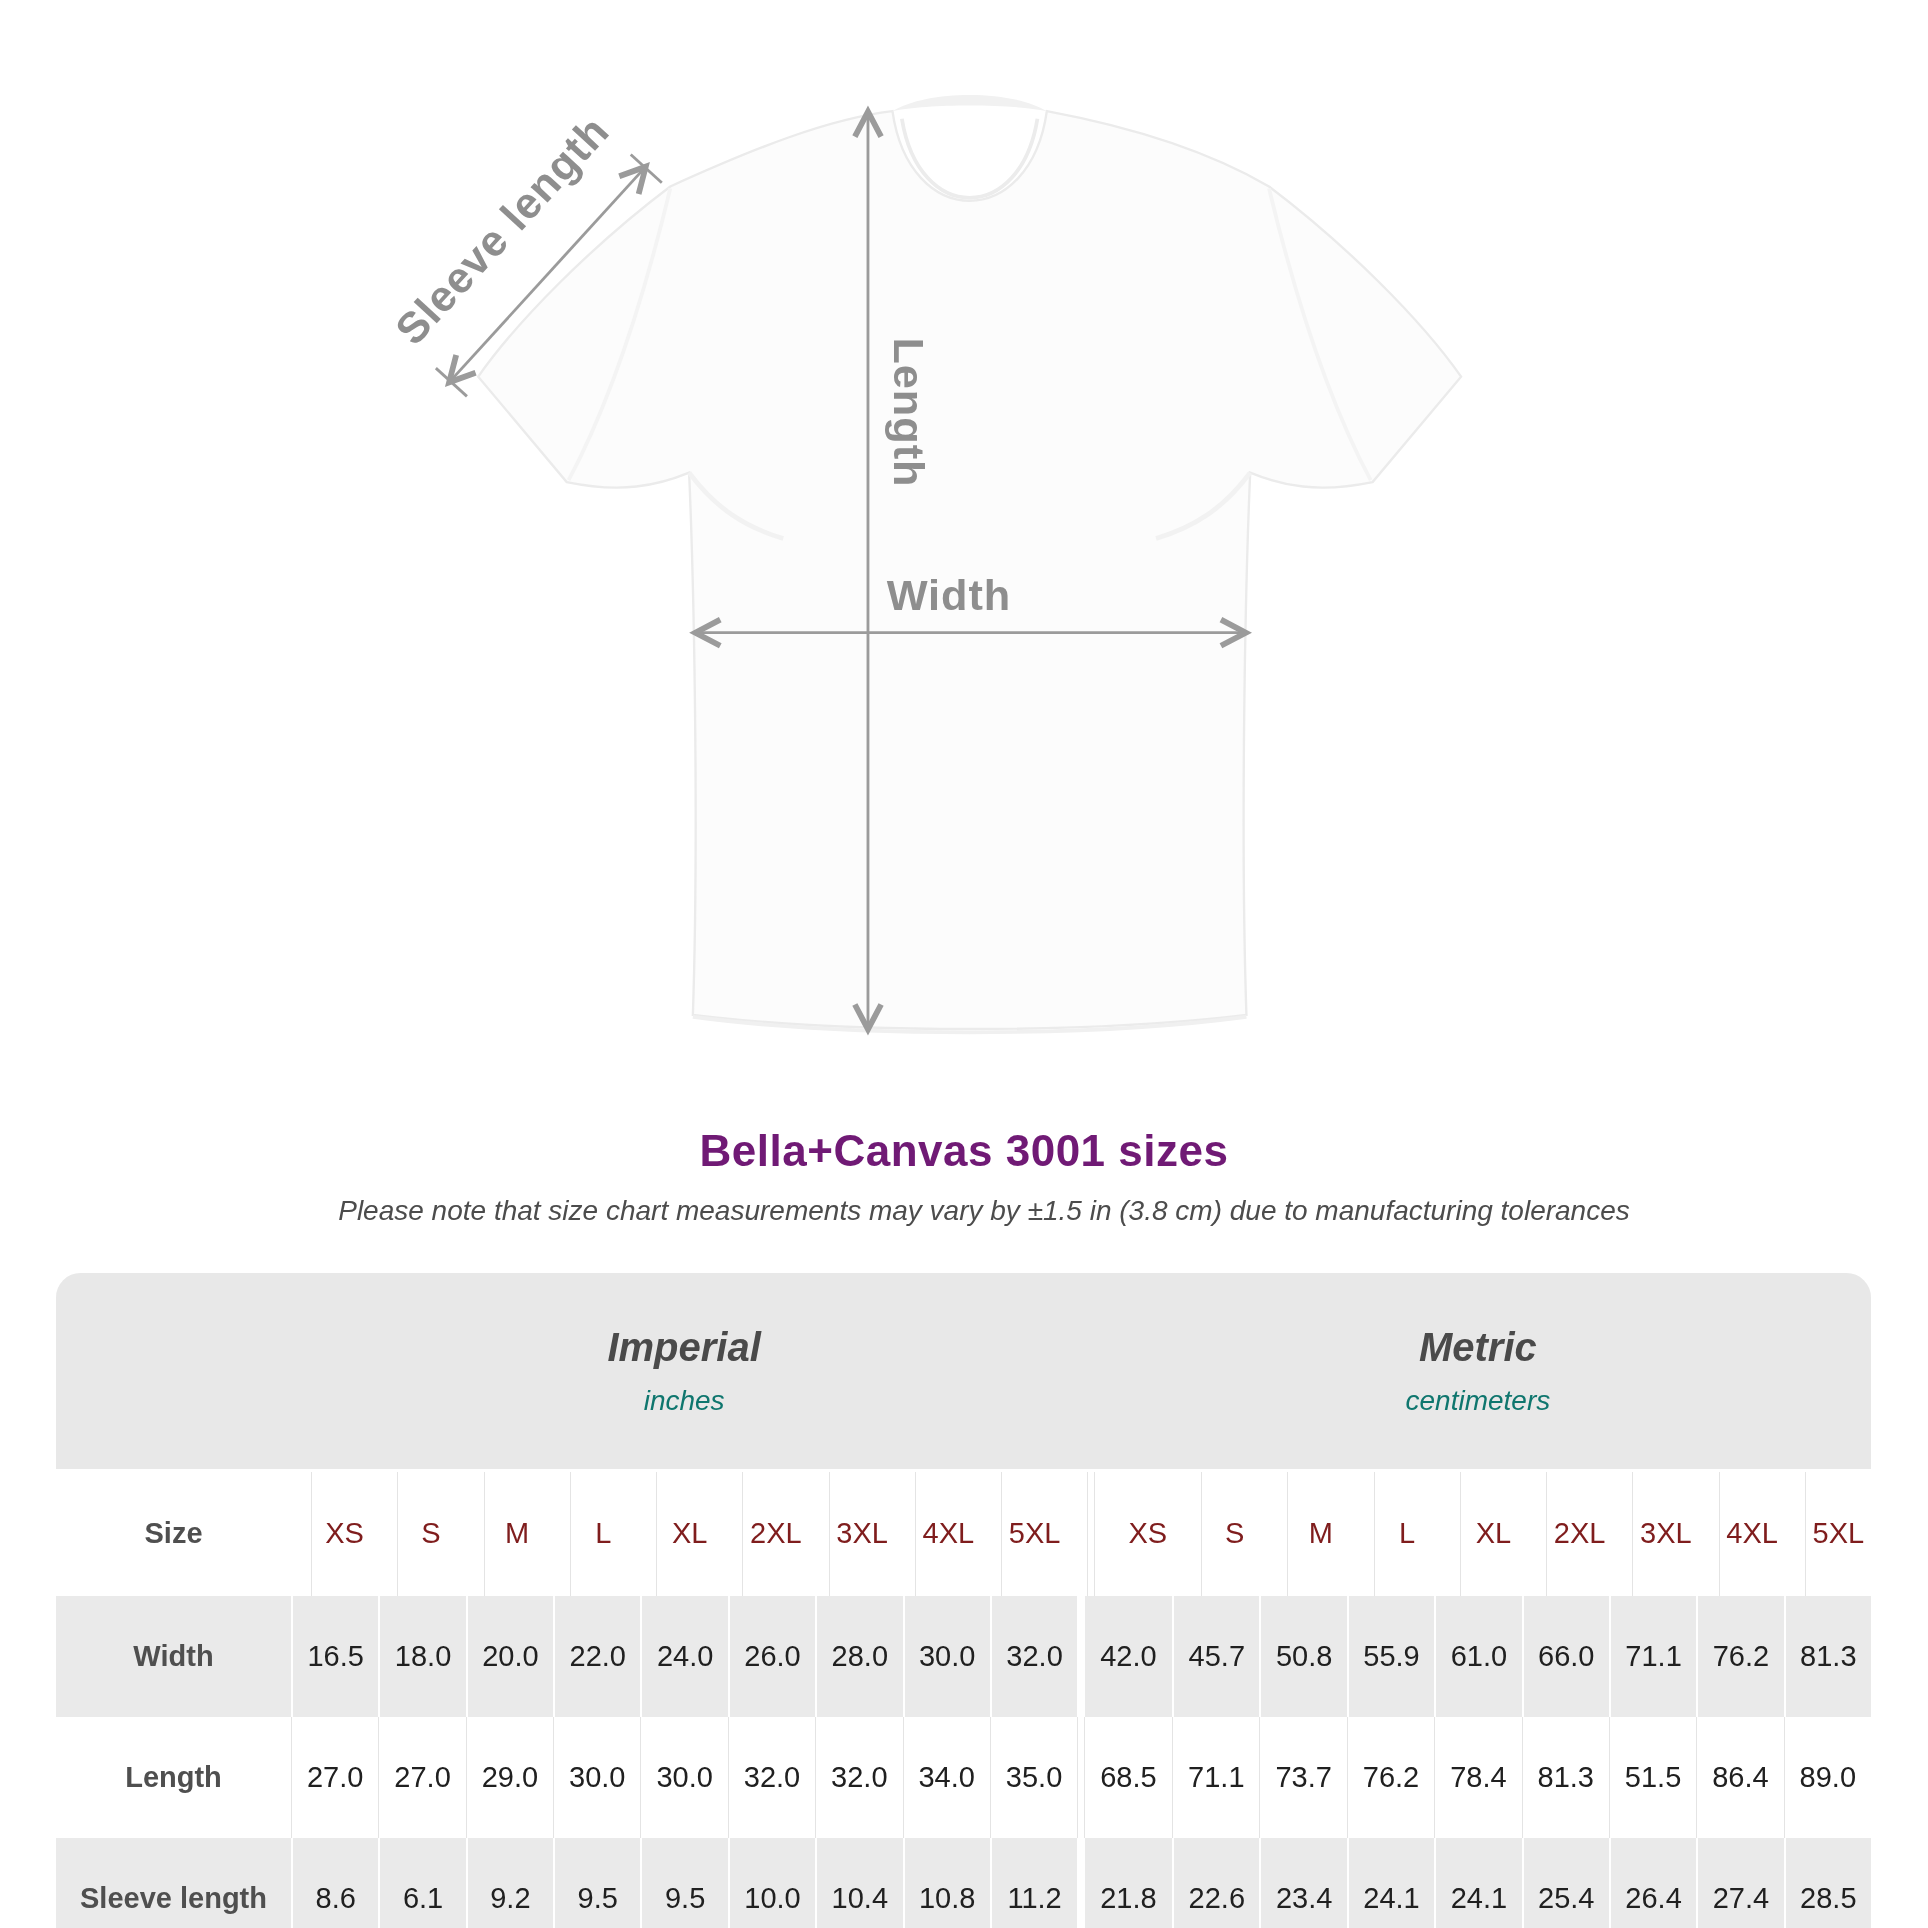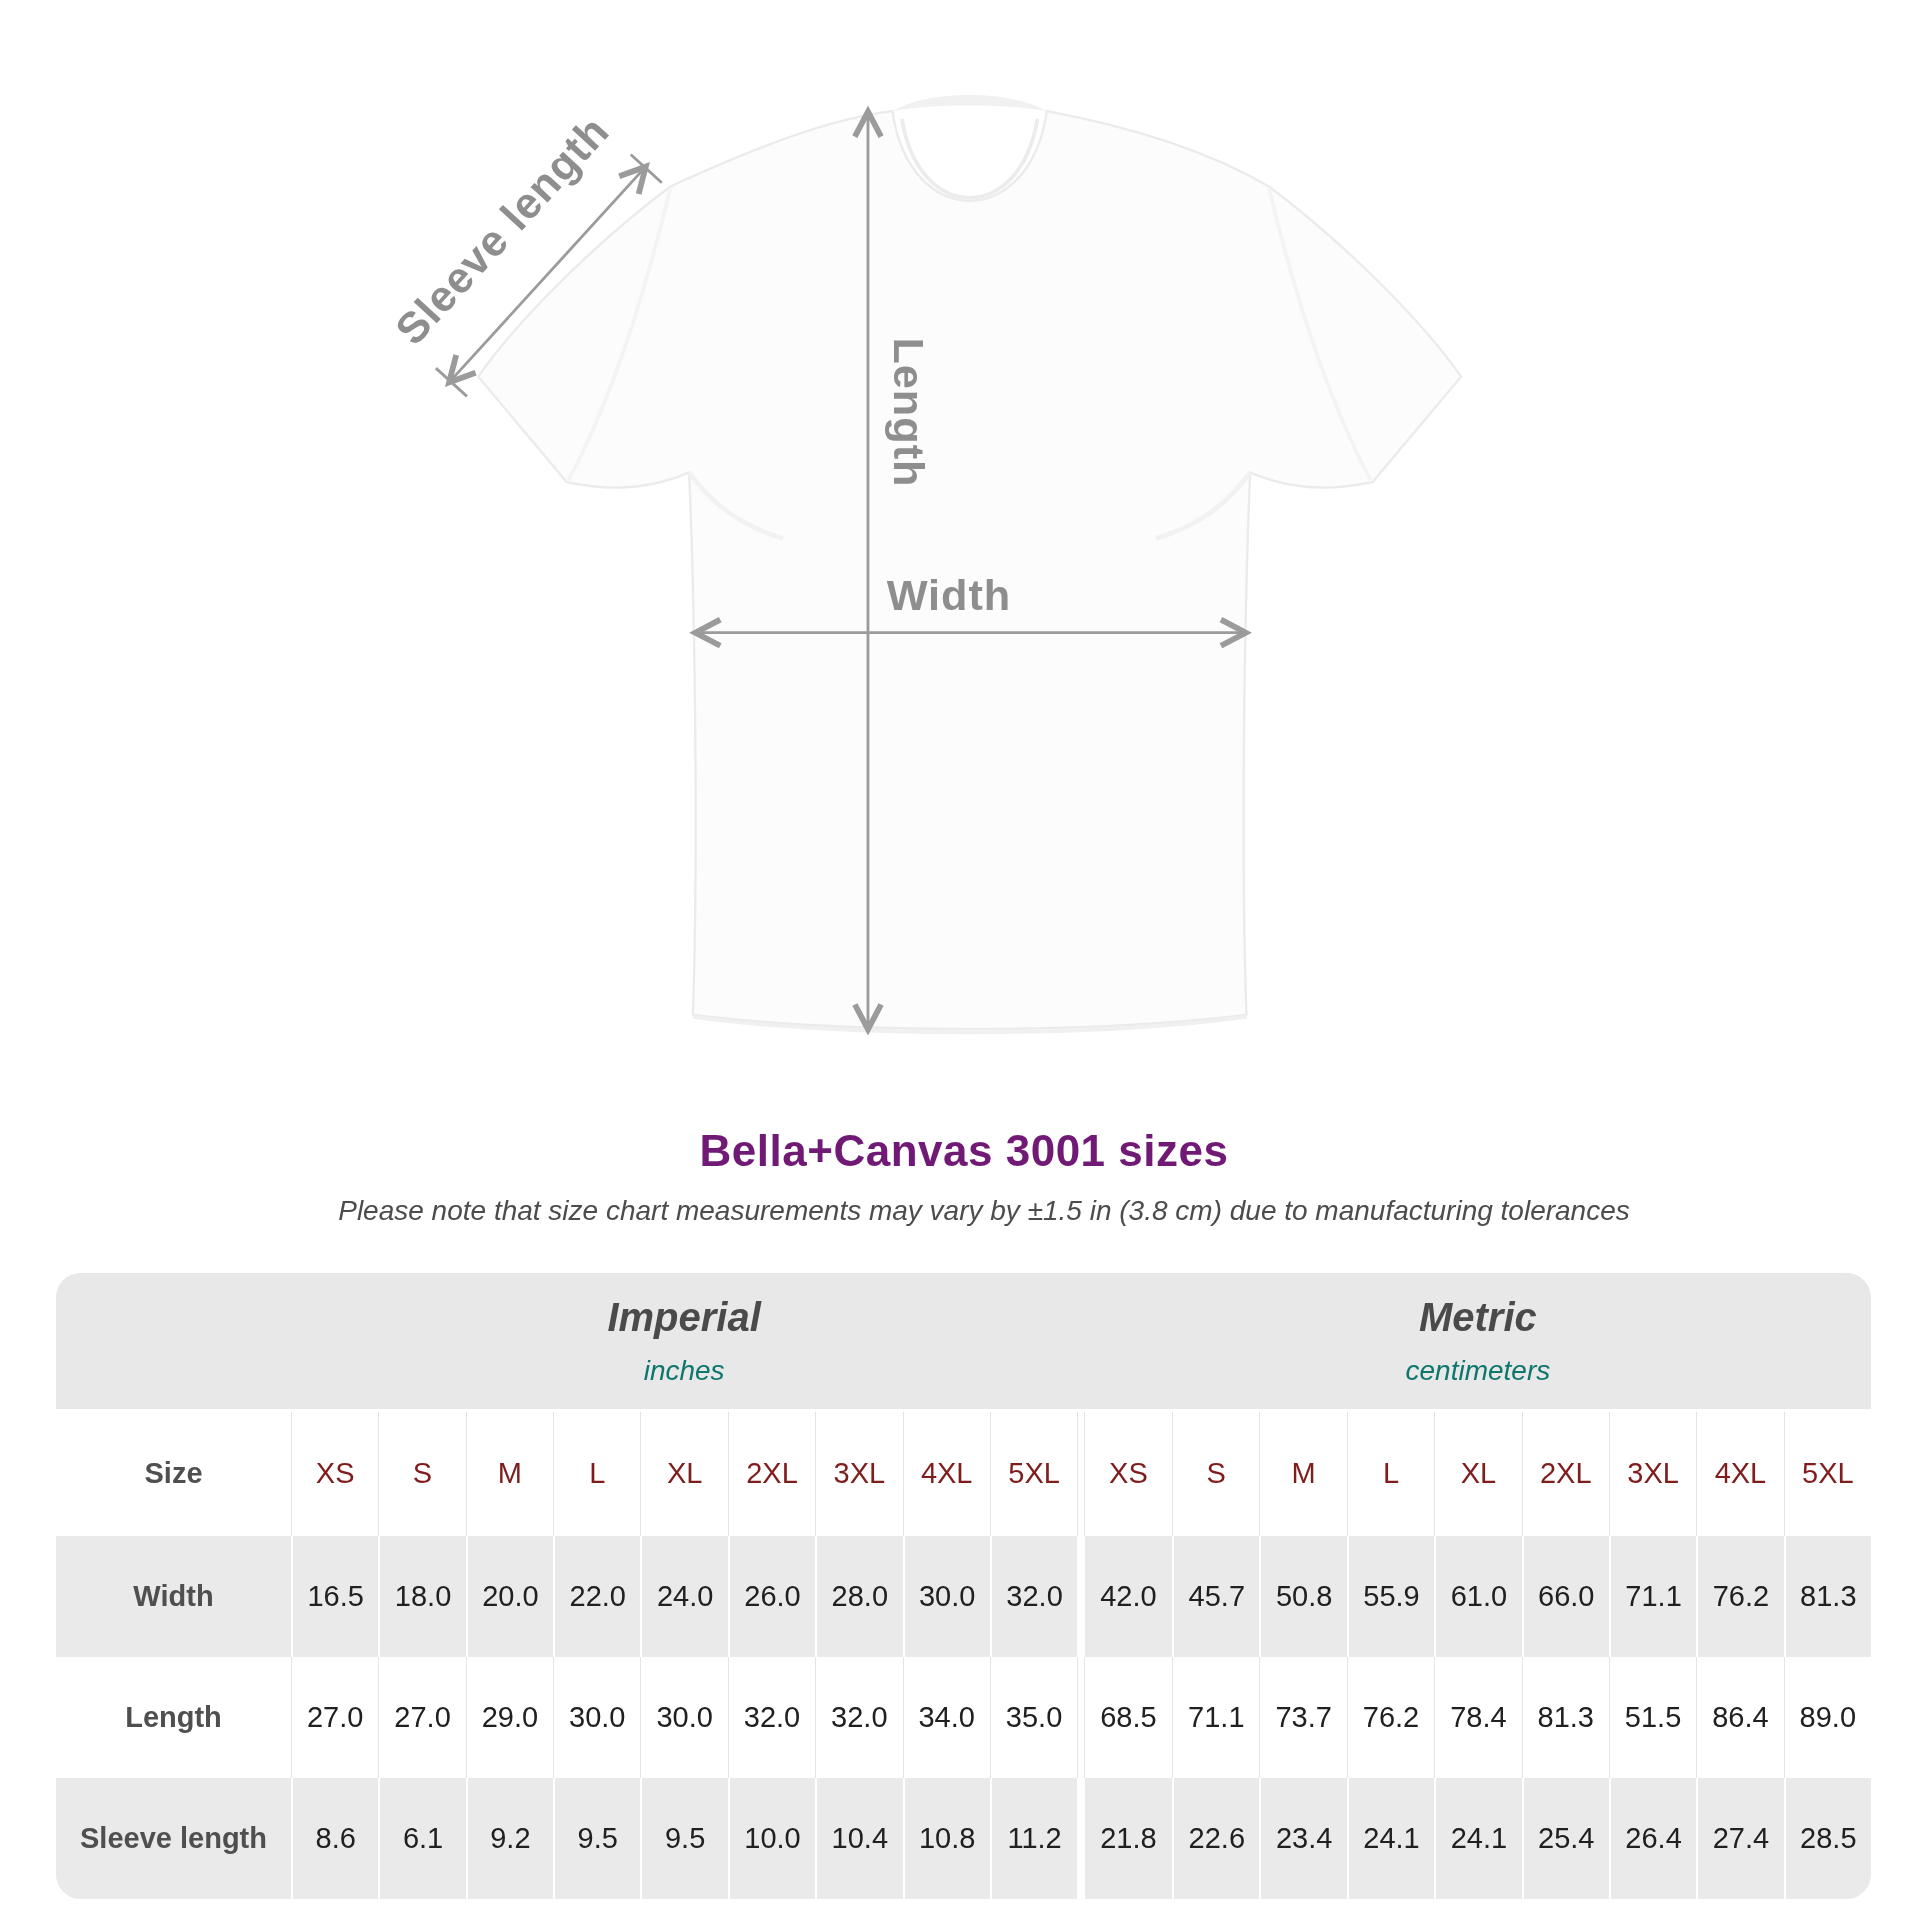--- a/index.html
+++ b/index.html
@@ -10,28 +10,28 @@
   .diagram-svg{position:absolute;left:0;top:0;width:1928px;height:1111px;}
 
   
   .heading{position:absolute;left:0;top:1126px;width:1928px;text-align:center;}
   .heading h1{margin:0;font-size:44px;font-weight:bold;color:#701a75;letter-spacing:0.5px;}
   .heading .note{margin-top:19px;font-size:28px;font-style:italic;color:#4c4c4c;padding-left:40px;}
 
   
   .size-table{position:absolute;left:56px;top:1273px;width:1815px;
               border-radius:24.5px;overflow:hidden;background:#ffffff;}
-  .band{height:136px;background:#e8e8e8;display:grid;
+  .band{height:196px;background:#e8e8e8;display:grid;
         grid-template-columns:235px 1fr 7.5px 1fr;margin-bottom:2.8px;}
   .band .unit-block{display:flex;flex-direction:column;align-items:center;justify-content:center;}
   .band .unit-name{font-size:40px;font-weight:bold;font-style:italic;color:#4a4a4a;}
   .band .unit-sub{margin-top:15px;font-size:28px;font-style:italic;color:#0f766e;}
 
   .trow{display:grid;grid-template-columns:235px repeat(9,1fr) 7.5px repeat(9,1fr);}
-  .row-size{height:124px;}
+  .row-size{height:124px;gap:20px;}
   .row-data{height:121px;}
   .cell{display:flex;align-items:center;justify-content:center;
         font-size:29px;color:#202020;}
   .cell.hdr{font-weight:normal;color:#7f1d1d;}
   .cell.label{font-weight:bold;color:#4f4f4f;}
   .spacer{background:#ffffff;}
 
   .row-white .cell{border-left:1.9px solid #e4e4e4;}
   .row-white .cell.label{border-left:none;}
   .row-white .spacer{border-left:1.9px solid #e4e4e4;border-right:1.9px solid #e4e4e4;}

